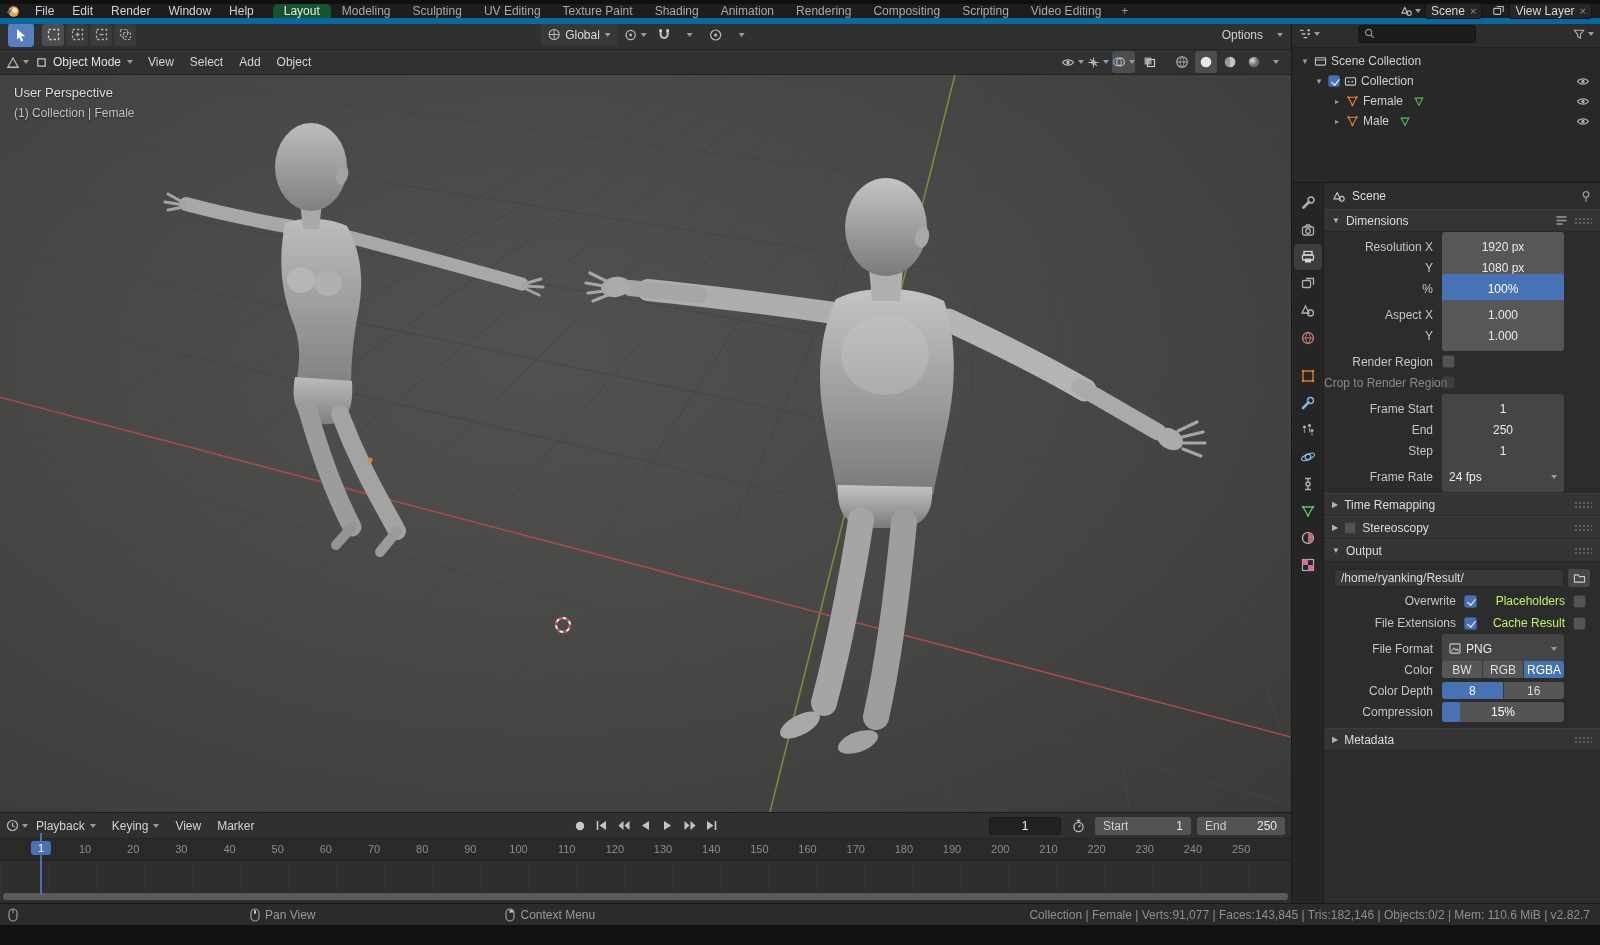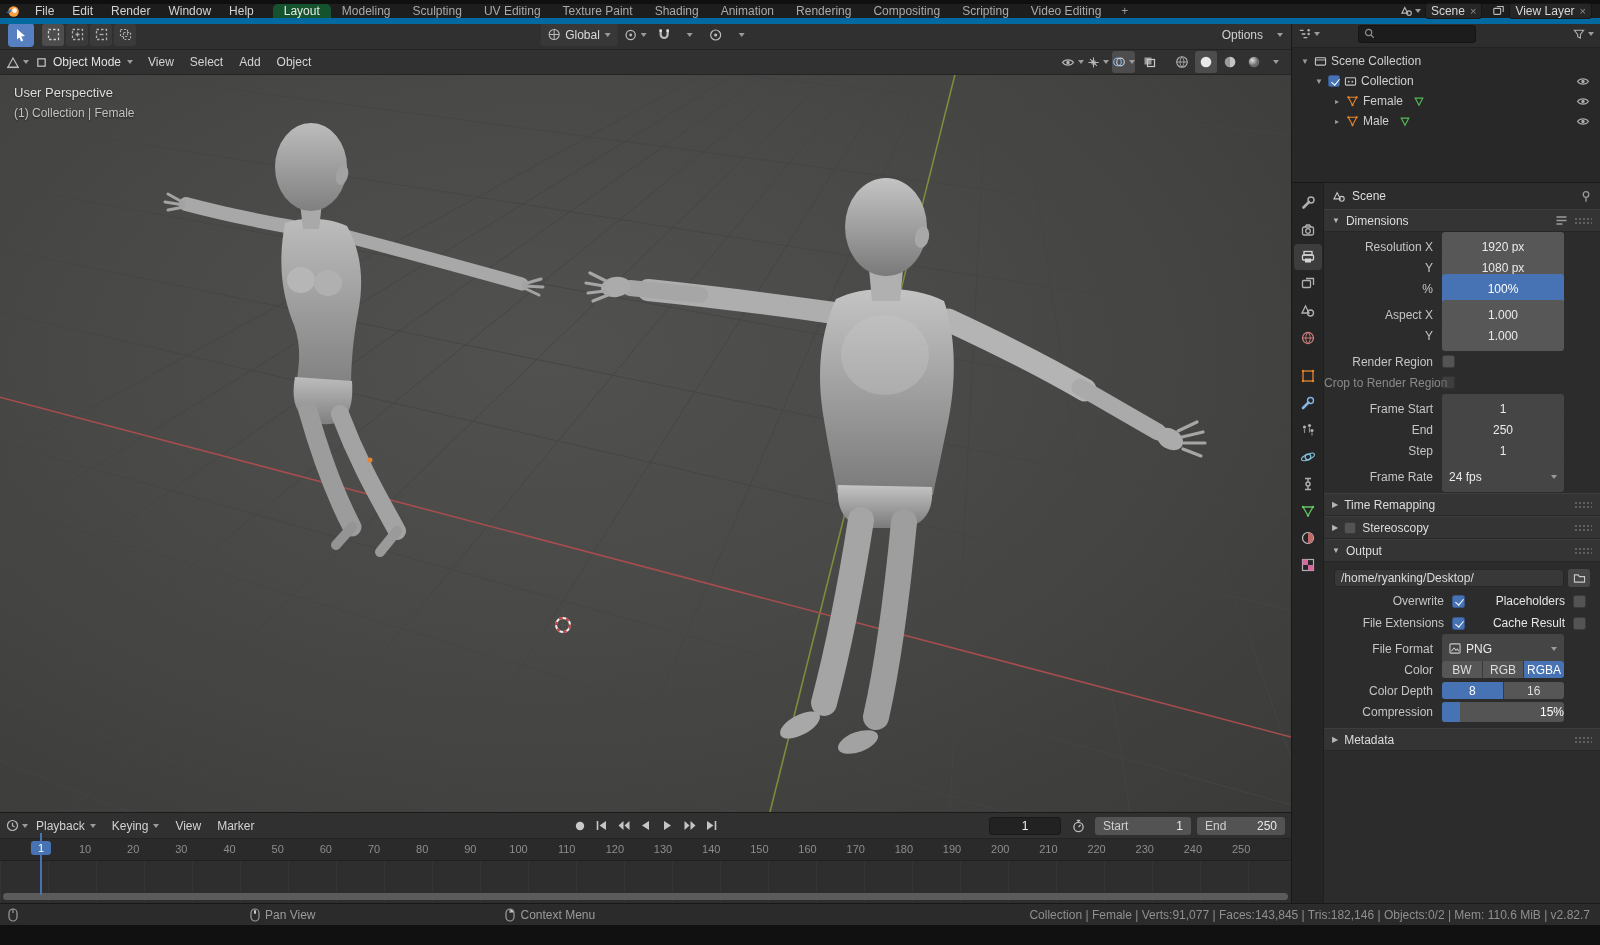--- a/index.html
+++ b/index.html
@@ -99,29 +99,29 @@
 .panel-h .grip{margin-left:auto}
 .pbody{padding:4px 0 6px}
 .prow{display:flex;align-items:center;height:21px;padding-right:36px}
 .plabel{width:118px;text-align:right;padding-right:9px;color:#c5c5c5;flex:none;white-space:nowrap}
 .plabel.dim{color:#8a8a8a}
 .fld{flex:1;height:30px;border-radius:3px;background:#575757;color:#eaeaea;display:flex;align-items:center;justify-content:center}
 .fld.dark{background:#454545}
 .fld.full{background:#4772b3;color:#fff}
 .fld.dd{justify-content:flex-start;padding:0 7px;gap:5px}
 .fld.dd .dda{margin-left:auto}
-.slider{flex:1;height:20px;border-radius:3px;background:#545454;position:relative;overflow:hidden;display:flex;align-items:center;justify-content:flex-end}
+.slider{flex:1;height:20px;border-radius:3px;background:#545454;position:relative;overflow:hidden;display:flex;align-items:center;justify-content:center}
 .slider .fill{position:absolute;left:0;top:0;bottom:0;background:#4772b3}
 .slider span{position:relative;z-index:1;color:#fff}
 .seg{flex:1;display:flex;gap:1px;background:#3a3a3a;border-radius:3px;overflow:hidden}
 .seg b{flex:1;height:17px;background:#565656;color:#ddd;font-weight:normal;display:flex;align-items:center;justify-content:center}
 .seg b.active{background:#4772b3;color:#fff}
 .cbrow{display:flex;align-items:center;height:22px;padding-right:14px}
 .cbrow .l1{flex:1;text-align:right;padding-right:8px;color:#c5c5c5}
-.cbrow .l2{width:108px;text-align:right;padding-right:8px;color:#e5e5e5}
+.cbrow .l2{width:96px;text-align:right;padding-right:8px;color:#bef264}
 .pathrow{display:flex;align-items:center;gap:4px;height:24px;padding:0 10px 0 10px}
 .pathfld{flex:1;height:18px;background:#383838;border:1px solid #272727;border-radius:3px;display:flex;align-items:center;padding:0 6px;color:#dcdcdc;white-space:nowrap;overflow:hidden}
 .folderbtn{width:22px;height:18px;background:#474747;border-radius:3px;display:flex;align-items:center;justify-content:center}
 </style>
 </head>
 <body>
 
 <header class="topbar">
   <div class="logo">
     <svg width="15" height="13" viewBox="0 0 15 13">
@@ -844,21 +844,21 @@
       <span>Stereoscopy</span>
       <span class="grip"></span>
     </div>
 
     <div class="panel-h">
       <span>Output</span>
       <span class="grip"></span>
     </div>
     <div class="pbody">
       <div class="pathrow">
-        <span class="pathfld">/home/ryanking/Desktop/</span>
+        <span class="pathfld">/home/ryanking/Result/</span>
         <span class="folderbtn">
             <svg width="13" height="11" viewBox="0 0 14 12">
               <path d="M1.5 2 h4 l1.5 2 h5.5 v6 h-11 Z" fill="none" stroke="#c9c9c9" stroke-width="1.2"></path>
             </svg>
           </span>
       </div>
       <div class="cbrow">
         <span class="l1">Overwrite</span>
           <span class="cb checked"></span>
         <span class="l2">Placeholders</span>

